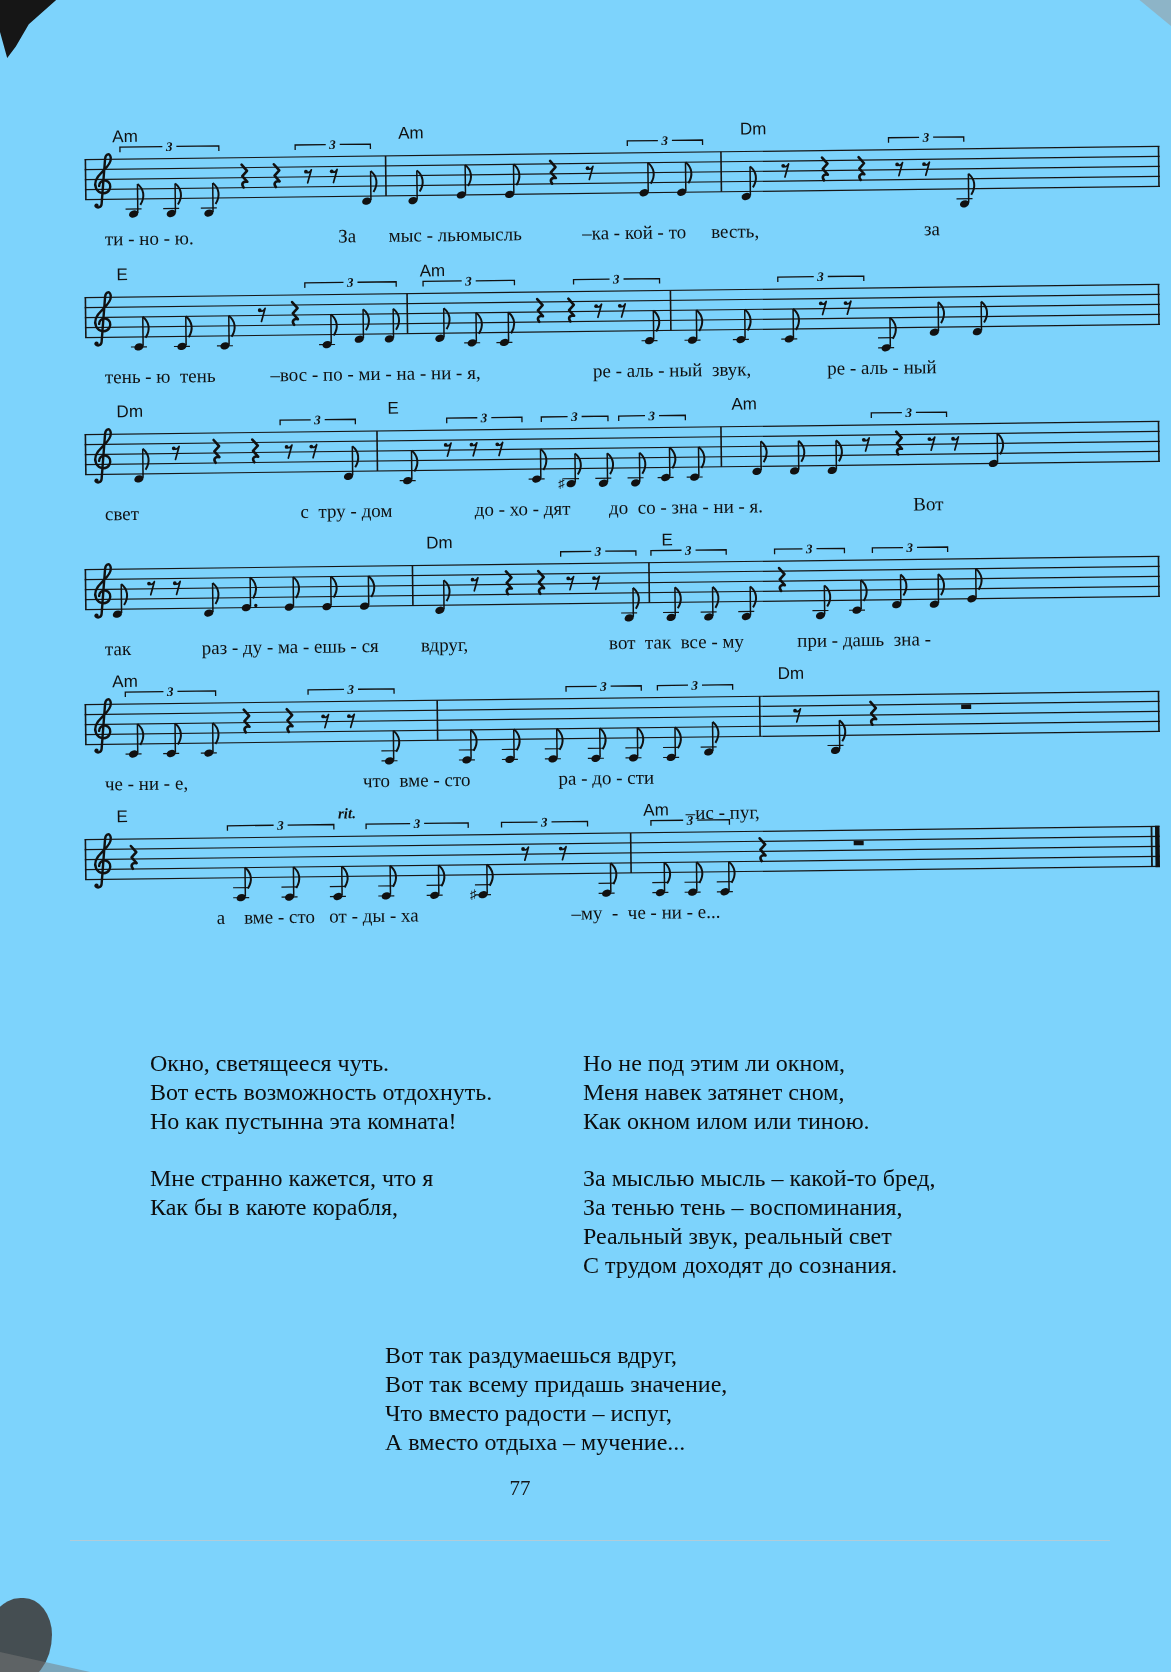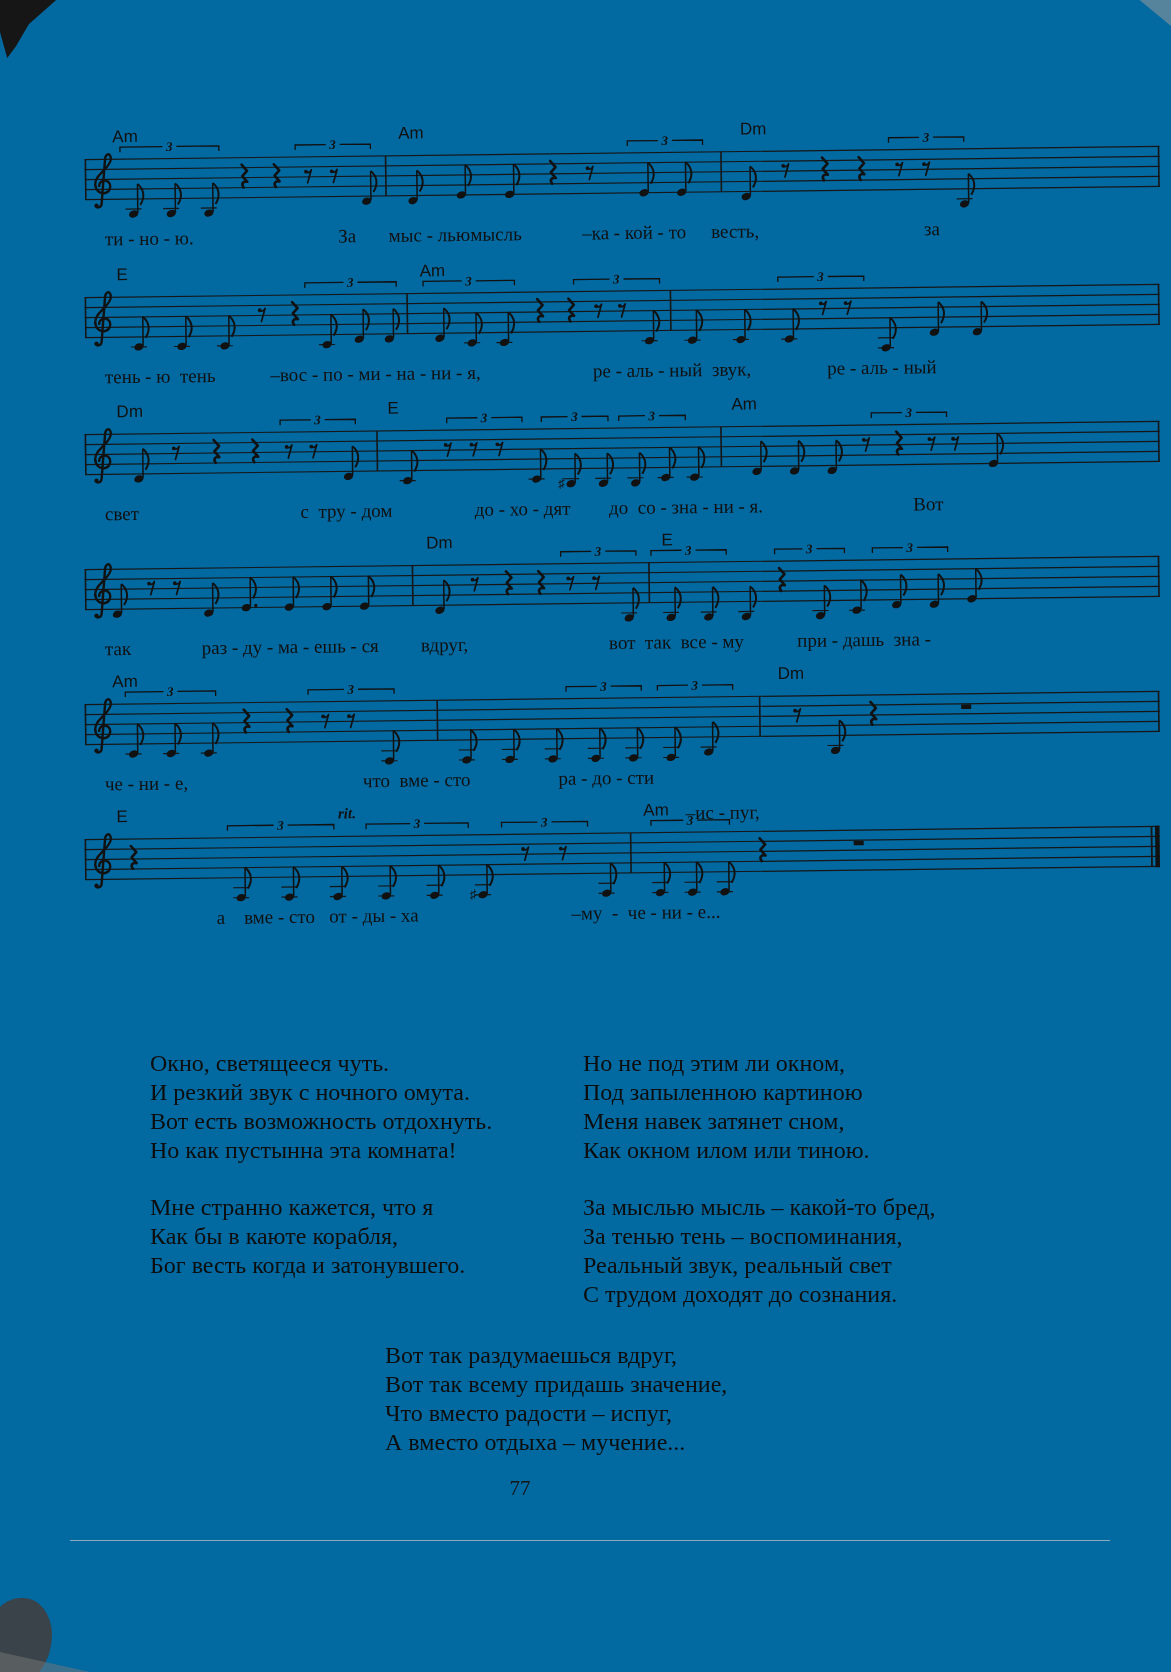--- a/index.html
+++ b/index.html
@@ -1,18 +1,18 @@
 <!DOCTYPE html>
 <html><head>
 <meta charset="utf-8">
 <style>
   html,body{margin:0;padding:0;}
   body{width:1171px;height:1672px;position:relative;background:#ffffff;overflow:hidden;
        font-family:"Liberation Serif", serif;color:#111;}
-  .page{position:absolute;inset:0;background:#0369a1;}
+  .page{position:absolute;inset:0;background:#7dd3fc;}
   .system{position:absolute;left:85px;width:1075px;height:135px;transform:rotate(-0.7deg);}
   .staff-svg{position:absolute;left:0;top:0;overflow:visible;}
   .lyric{position:absolute;top:99px;font-family:"Liberation Serif",serif;font-size:19px;
          white-space:pre;color:#101010;}
   .poem-col{position:absolute;font-size:24px;line-height:29px;color:#0d0d0d;margin-top:19px;}
   .stanza{margin-bottom:28px;}
   .poem-line{white-space:pre;}
   .page-number{position:absolute;left:460px;top:1476px;width:120px;text-align:center;
                font-size:21px;color:#151515;}
   .artifact{position:absolute;}
@@ -907,34 +907,31 @@
           <rect x="769" y="40.6" width="10" height="4.6" fill="#111"></rect>
         </svg>
         <span class="lyric" style="left: 131.15px;">а    вме - сто   от - ды - ха</span>
         <span class="lyric" style="left: 485.9px;">–му  -  че - ни - е...</span>
       </div>
     </div>
   <div id="poem">
       <div class="poem-col" style="left: 150px; top: 1030px;">
         <div class="stanza">
           <div class="poem-line">Окно, светящееся чуть.</div>
-          <div class="poem-line">И резкий звук с ночного омута.</div>
           <div class="poem-line">Вот есть возможность отдохнуть.</div>
           <div class="poem-line">Но как пустынна эта комната!</div>
         </div>
         <div class="stanza">
           <div class="poem-line">Мне странно кажется, что я</div>
           <div class="poem-line">Как бы в каюте корабля,</div>
-          <div class="poem-line">Бог весть когда и затонувшего.</div>
         </div>
       </div>
       <div class="poem-col" style="left: 583px; top: 1030px;">
         <div class="stanza">
           <div class="poem-line">Но не под этим ли окном,</div>
-          <div class="poem-line">Под запыленною картиною</div>
           <div class="poem-line">Меня навек затянет сном,</div>
           <div class="poem-line">Как окном илом или тиною.</div>
         </div>
         <div class="stanza">
           <div class="poem-line">За мыслью мысль – какой-то бред,</div>
           <div class="poem-line">За тенью тень – воспоминания,</div>
           <div class="poem-line">Реальный звук, реальный свет</div>
           <div class="poem-line">С трудом доходят до сознания.</div>
         </div>
       </div>

